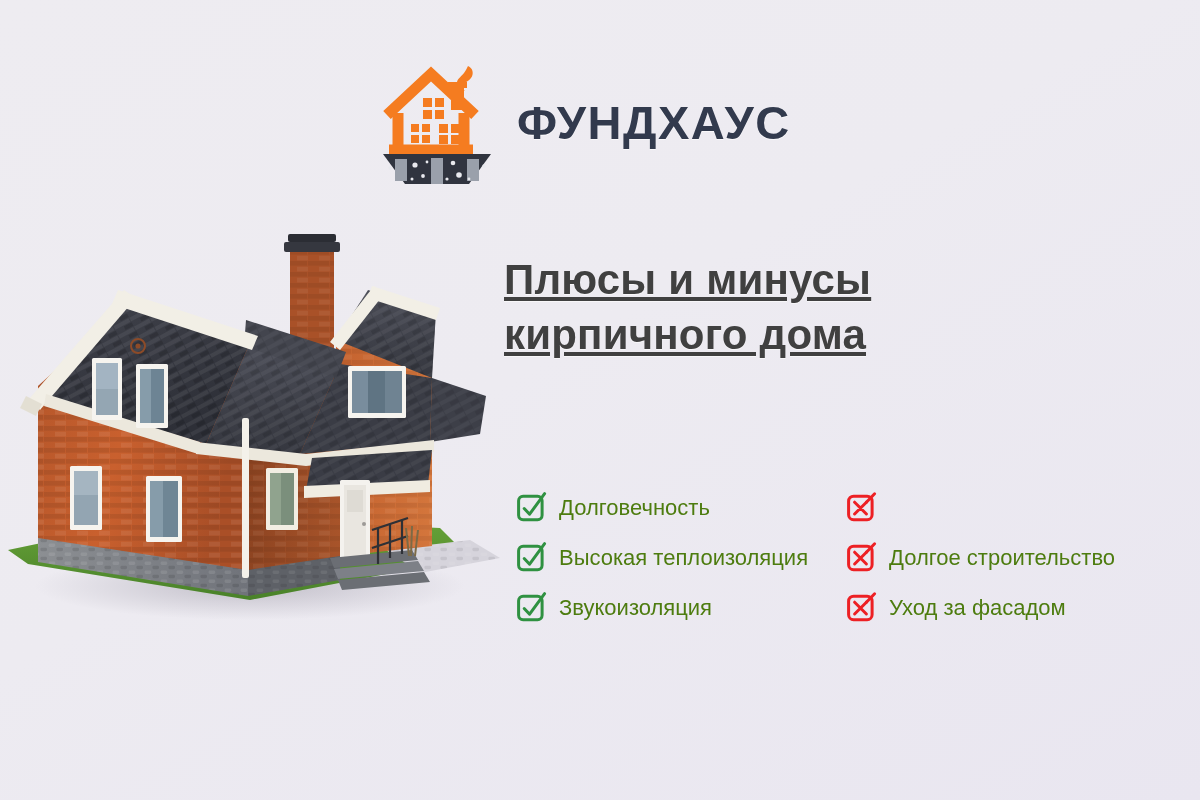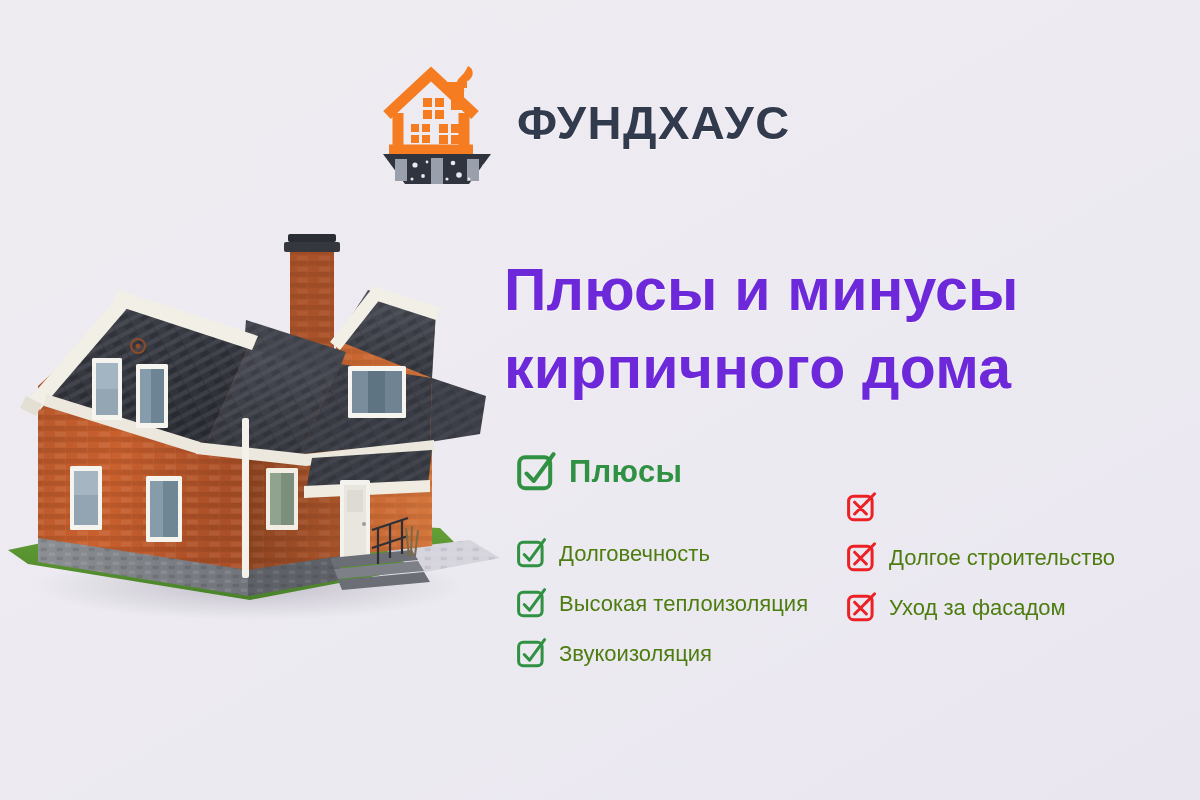--- a/index.html
+++ b/index.html
@@ -20,23 +20,24 @@
   .logo-mark{ width:112px; height:128px; display:block; }
   .logo-word{
     font-size:47px; font-weight:700; letter-spacing:1.5px;
     color:#323a4d;
     text-shadow:0 1px 0 rgba(255,255,255,.65);
   }
 
   
   .headline{
     position:absolute; left:504px; top:252px; width:640px;
-    font-size:59px; line-height:1.32; font-weight:700;
-    color:#6d28d9; letter-spacing:0.2px;
+    font-size:42px; line-height:1.32; font-weight:700;
+    color:#404040; letter-spacing:0.2px;
     text-shadow:0 1px 0 rgba(255,255,255,.6);
+    text-decoration:underline;
   }
 
   
   .cols{ position:absolute; left:516px; top:449px; width:670px; display:flex; }
   .col{ width:330px; }
   .col.cons{ width:340px; }
 
   .col-head{ display:flex; align-items:center; gap:13px; height:46px; }
   .col-head-label{ font-size:31px; font-weight:700; letter-spacing:.3px; }
   .col.pros .col-head-label{ color:#2f9141; }
@@ -280,29 +281,20 @@
     </g>
 
     <circle cx="138" cy="118" r="7" fill="none" stroke="#8d4b28" stroke-width="2"></circle>
     <circle cx="138" cy="118" r="2.6" fill="#8d4b28"></circle>
   </svg>
 </div>
 
 <div class="cols">
 
   <div class="col pros">
-    <div class="col-head">
-      <span>
-        <svg class="box-ico" width="40" height="42" viewBox="0 0 40 42" xmlns="http://www.w3.org/2000/svg">
-          <rect x="3.2" y="6.2" width="31" height="31" rx="6" fill="none" stroke="#2f9141" stroke-width="4"></rect>
-          <path d="M10.5 22.5 L17.8 30 L37.5 3.2" fill="none" stroke="#2f9141" stroke-width="4" stroke-linecap="round" stroke-linejoin="round"></path>
-        </svg>
-      </span>
-      <span class="col-head-label">Плюсы</span>
-    </div>
 
     <div class="items">
       <div class="item">
         <span>
           <svg class="box-ico" width="31" height="33" viewBox="0 0 31 33" xmlns="http://www.w3.org/2000/svg">
             <rect x="2.6" y="5.2" width="23.5" height="23.5" rx="4.5" fill="none" stroke="#2f9141" stroke-width="3"></rect>
             <path d="M8.2 17.5 L13.6 23.2 L28.6 2.6" fill="none" stroke="#2f9141" stroke-width="3" stroke-linecap="round" stroke-linejoin="round"></path>
           </svg>
         </span>
         <span class="item-label">Долговечность</span>

